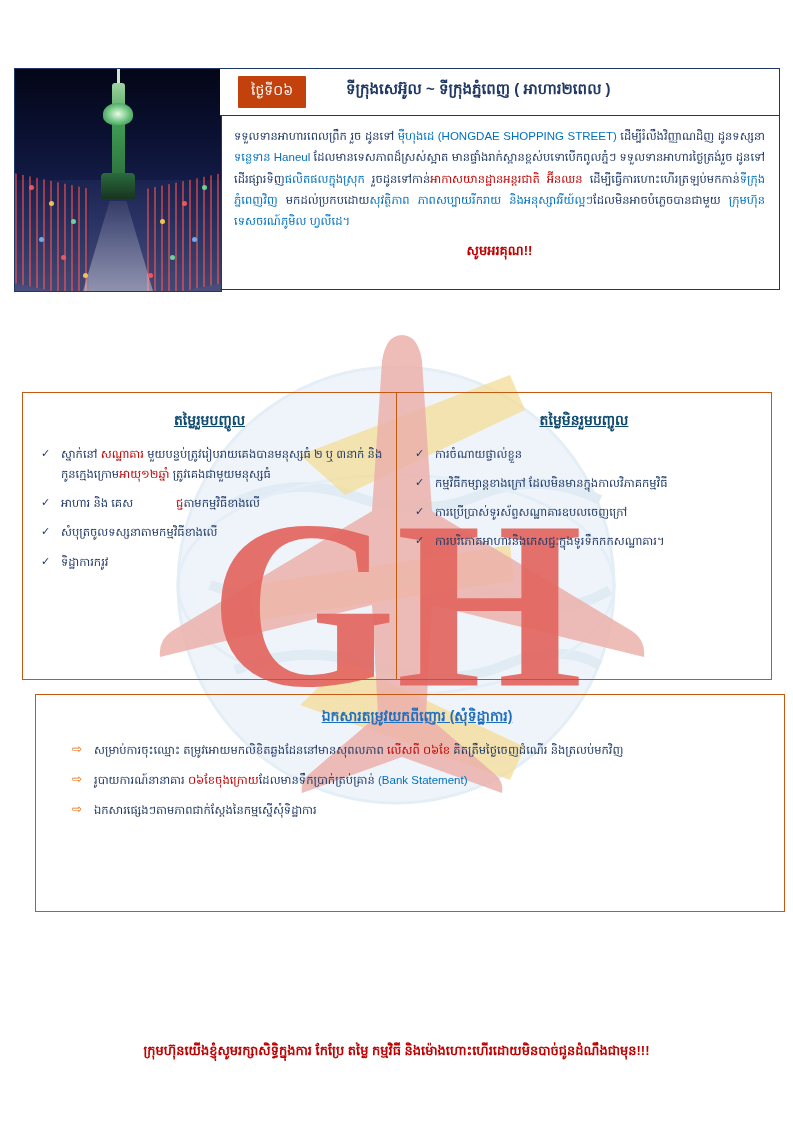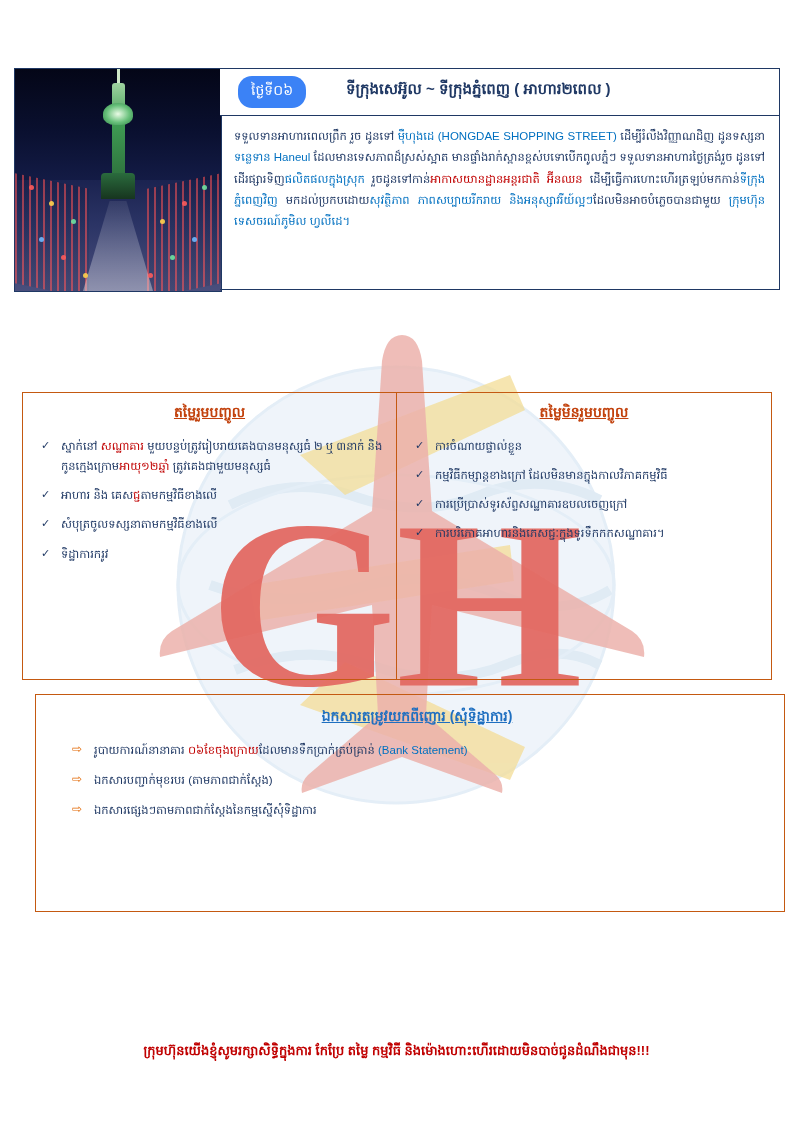--- a/index.html
+++ b/index.html
@@ -122,25 +122,25 @@
   }
   .title-bar {
     position: relative;
     height: 46px;
     border-bottom: 1px solid #1f3864;
     background: #ffffff;
   }
   .day-badge {
     position: absolute;
     left: 18px; top: 7px;
-    background: #3b82f6;
+    background: #c2410c;
     color: #ffffff;
     font-size: 14px;
     padding: 5px 13px 6px;
-    border-radius: 14px;
+    border-radius: 1px;
     white-space: nowrap;
   }
   .title-text {
     position: absolute;
     left: 126px; top: 10px;
     color: #1f3864;
     font-size: 15px;
     font-weight: bold;
     white-space: nowrap;
   }
@@ -171,23 +171,23 @@
     z-index: 2;
     background: transparent;
   }
   .col {
     box-sizing: border-box;
     padding: 10px 12px 8px 12px;
   }
   .col.left  { width: 50%; border-right: 1px solid #c45911; }
   .col.right { width: 50%; }
   .col h3 {
-    margin: 0 0 12px 0;
+    margin: 8px 0 12px 0;
     text-align: center;
-    color: #c2410c;
+    color: #0c4a6e;
     font-size: 14px;
     font-weight: bold;
     text-decoration: underline;
   }
   ul.ticks { list-style: none; margin: 0; padding: 0 0 0 4px; }
   ul.ticks li {
     position: relative;
     padding-left: 22px;
     margin-bottom: 9px;
     font-size: 11.5px;
@@ -305,46 +305,47 @@
       <i style="right:68px; top:94px; background:#ff5b5b"></i>
     </div>
   </div>
 
   <div class="header-body">
     <div class="title-bar">
       <span class="day-badge">ថ្ងៃទី០៦</span>
       <span class="title-text">ទីក្រុងសេអ៊ូល ~ ទីក្រុងភ្នំពេញ ( អាហារ២ពេល )</span>
     </div>
     <div class="desc"><span style="color: rgb(31, 56, 100);">ទទួលទានអាហារពេលព្រឹក រួច ដូនទៅ </span><span style="color: rgb(0, 112, 192);">ម៉ឺហុងដេ (HONGDAE SHOPPING STREET)</span><span style="color: rgb(31, 56, 100);"> ដើម្បីរំលឹងវិញ្ញាណដិញ ដូនទស្សនា </span><span style="color: rgb(0, 112, 192);">ទន្លេទាន Haneul</span><span style="color: rgb(31, 56, 100);"> ដែលមានទេសភាពដ៏ស្រស់ស្អាត មានផ្ទាំងរាក់ស្ពានខ្ពស់បទោបើកពូលភ្នំៗ ទទួលទានអាហារថ្ងៃត្រង់រួច ដូនទៅដើរផ្សារទិញ</span><span style="color: rgb(0, 112, 192);">ផលិតផលក្នុងស្រុក</span><span style="color: rgb(31, 56, 100);"> រួចដូនទៅកាន់</span><span style="color: rgb(192, 0, 0);">អាកាសយានដ្ឋានអន្តរជាតិ អ៊ីនឈន</span><span style="color: rgb(31, 56, 100);"> ដើម្បីធ្វើការហោះហើរត្រឡប់មកកាន់</span><span style="color: rgb(0, 112, 192);">ទីក្រុងភ្នំពេញវិញ</span><span style="color: rgb(31, 56, 100);"> មកដល់ប្រកបដោយ</span><span style="color: rgb(0, 112, 192);">សុវត្ថិភាព ភាពសប្បាយរីករាយ និងអនុស្សាវរីយ៍ល្អៗ</span><span style="color: rgb(31, 56, 100);">ដែលមិនអាចបំភ្លេចបានជាមួយ </span><span style="color: rgb(0, 112, 192);">ក្រុមហ៊ុនទេសចរណ៍ភូមិល ហ្វលីដេ។</span></div>
+    <div class="thanks">សូមអរគុណ!!</div>
   </div>
 </div>
 
 <div class="cols">
   <div class="col left">
     <h3>តម្លៃរួមបញ្ចូល</h3>
     <ul class="ticks">
         <li><span style="color: rgb(31, 56, 100);">ស្នាក់នៅ </span><span style="color: rgb(192, 0, 0);">សណ្ឋាគារ</span><span style="color: rgb(31, 56, 100);"> មួយបន្ទប់ត្រូវរៀបរាយគេងបានមនុស្សធំ ២ ឬ ៣នាក់ និង កូនក្មេងក្រោម</span><span style="color: rgb(192, 0, 0);">អាយុ១២ឆ្នាំ</span><span style="color: rgb(31, 56, 100);"> ត្រូវគេងជាមួយមនុស្សធំ</span></li>
-        <li><span style="color: rgb(31, 56, 100);">អាហារ និង គេស</span><span style="color: rgb(192, 0, 0);">ជ្ជ</span><span style="color: rgb(31, 56, 100); text-align: right;">តាមកម្មវិធីខាងលើ</span></li>
+        <li><span style="color: rgb(31, 56, 100);">អាហារ និង គេស</span><span style="color: rgb(192, 0, 0); margin-left: 43px;">ជ្ជ</span><span style="color: rgb(31, 56, 100); text-align: right;">តាមកម្មវិធីខាងលើ</span></li>
         <li><span style="color: rgb(31, 56, 100);">សំបុត្រចូលទស្សនាតាមកម្មវិធីខាងលើ</span></li>
         <li><span style="color: rgb(31, 56, 100);">ទិដ្ឋាការករូវ</span></li>
       </ul>
   </div>
   <div class="col right">
     <h3>តម្លៃមិនរួមបញ្ចូល</h3>
     <ul class="ticks">
         <li><span style="color: rgb(31, 56, 100);">ការចំណាយផ្ទាល់ខ្លួន</span></li>
         <li><span style="color: rgb(31, 56, 100);">កម្មវិធីកម្សាន្តខាងក្រៅ ដែលមិនមានក្នុងកាលវិភាគកម្មវិធី</span></li>
         <li><span style="color: rgb(31, 56, 100);">ការប្រើប្រាស់ទូរស័ព្ទសណ្ឋាគារឧបលចេញក្រៅ</span></li>
         <li><span style="color: rgb(31, 56, 100);">ការបរិភោគអាហារនិងភេសជ្ជៈក្នុងទូរទឹកកកសណ្ឋាគារ។</span></li>
       </ul>
   </div>
 </div>
 
 <div class="docs">
   <h3>ឯកសារតម្រូវយកពីញោរ (សុំទិដ្ឋាការ)</h3>
   <ul class="arrows">
+      <li><span style="color: rgb(31, 56, 100);">សម្រាប់ការចុះឈ្មោះ តម្រូវអោយមកលិខិតឆ្លងដែននៅមានសុពលភាព </span><span style="color: rgb(192, 0, 0);">លើសពី ០៦ខែ</span><span style="color: rgb(31, 56, 100);"> គិតត្រឹមថ្ងៃចេញដំណើរ និងត្រលប់មកវិញ</span></li>
       <li><span style="color: rgb(31, 56, 100);">រូបាយការណ៍នានាគារ </span><span style="color: rgb(192, 0, 0);">០៦ខែចុងក្រោយ</span><span style="color: rgb(31, 56, 100);">ដែលមានទឹកប្រាក់ត្រប់គ្រាន់ </span><span style="color: rgb(0, 112, 192);">(Bank Statement)</span></li>
-      <li><span style="color: rgb(31, 56, 100);">ឯកសារបញ្ជាក់មុខរបរ (តាមភាពជាក់ស្តែង)</span></li>
       <li><span style="color: rgb(31, 56, 100);">ឯកសារផ្សេងៗតាមភាពជាក់ស្តែងនៃកម្មស្នើសុំទិដ្ឋាការ</span></li>
     </ul>
 </div>
 
 <div class="footer">ក្រុមហ៊ុនយើងខ្ញុំសូមរក្សាសិទ្ធិក្នុងការ កែប្រែ តម្លៃ កម្មវិធី និងម៉ោងហោះហើរដោយមិនបាច់ជូនដំណឹងជាមុន!!!</div>
 
 </body></html>

